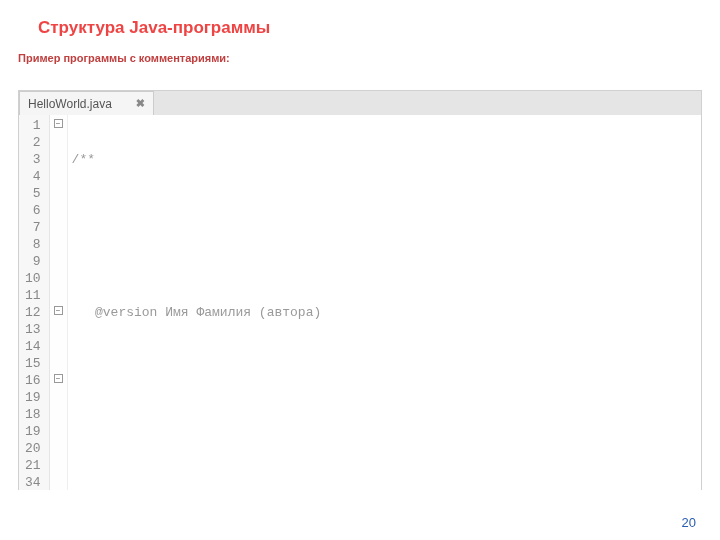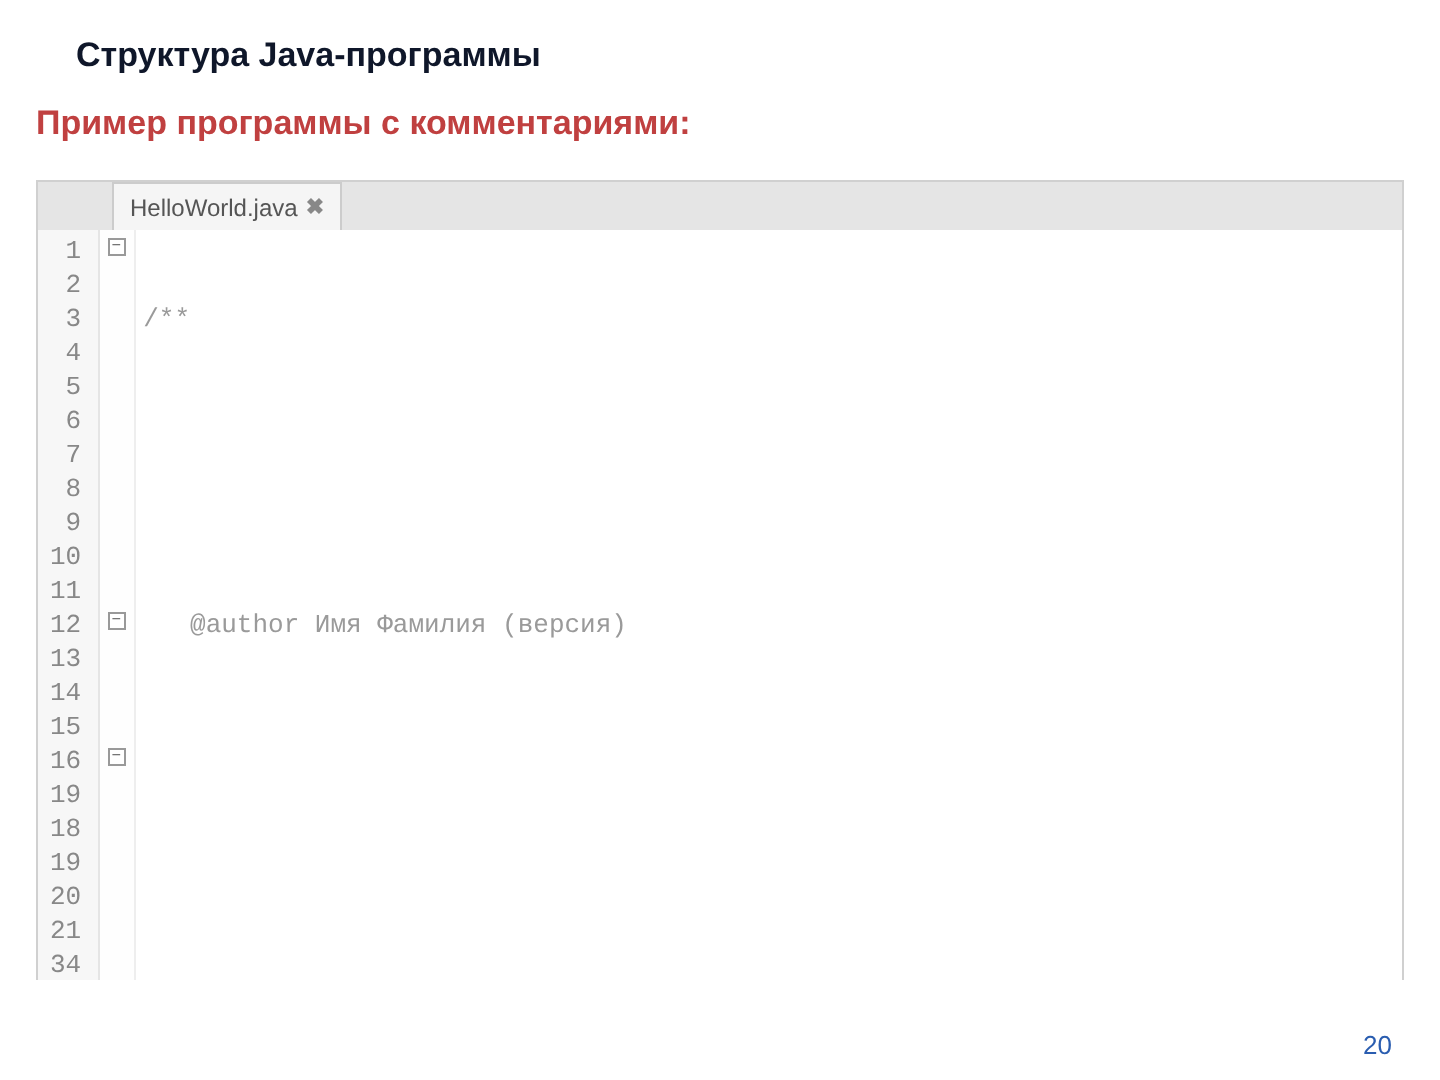--- a/index.html
+++ b/index.html
@@ -5,28 +5,28 @@
     * { margin: 0; padding: 0; box-sizing: border-box; }
     body {
       width: 720px;
       height: 540px;
       background: #ffffff;
       font-family: Arial, sans-serif;
       position: relative;
       overflow: hidden;
     }
     .slide-title {
-      color: #0f172a;
+      color: #ef4444;
       font-size: 17px;
       font-weight: bold;
       padding: 18px 0 0 38px;
     }
     .subtitle {
       color: #c04040;
-      font-size: 17px;
+      font-size: 11px;
       font-weight: bold;
       padding: 14px 0 0 18px;
     }
     .page-num {
       position: absolute;
       bottom: 10px;
       right: 24px;
       color: #2a5db0;
       font-size: 13px;
     }
@@ -50,22 +50,21 @@
       color: #555;
     }
     .tab {
       display: flex;
       align-items: center;
       background: #f5f5f5;
       border: 1px solid #ccc;
       border-bottom: none;
       height: 24px;
       padding: 0 8px;
-      gap: 4px;
-      margin-left: 37px;
+      gap: 24px;
     }
     .tab .x {
       font-size: 11px;
       font-weight: bold;
       color: #888;
     }
     .code-area {
       display: flex;
       font-family: Consolas, "Courier New", monospace;
       font-size: 13px;
@@ -146,21 +145,21 @@
     </div>
     <div class="foldcol">
       <div class="foldbox" style="top:4px">−</div>
       <div class="foldbox" style="top:191px">−</div>
       <div class="foldbox" style="top:259px">−</div>
     </div>
     <div class="code">
       <div><span class="c-gray">/**</span></div>
       <div><span class="c-gray"></span></div>
       <div><span class="c-gray"></span></div>
-      <div><span class="c-gray">   @author Имя Фамилия (версия)</span></div>
+      <div><span class="c-gray">   @version Имя Фамилия (автора)</span></div>
       <div><span class="c-gray"></span></div>
       
       
       
       
       
       
       
       
       

